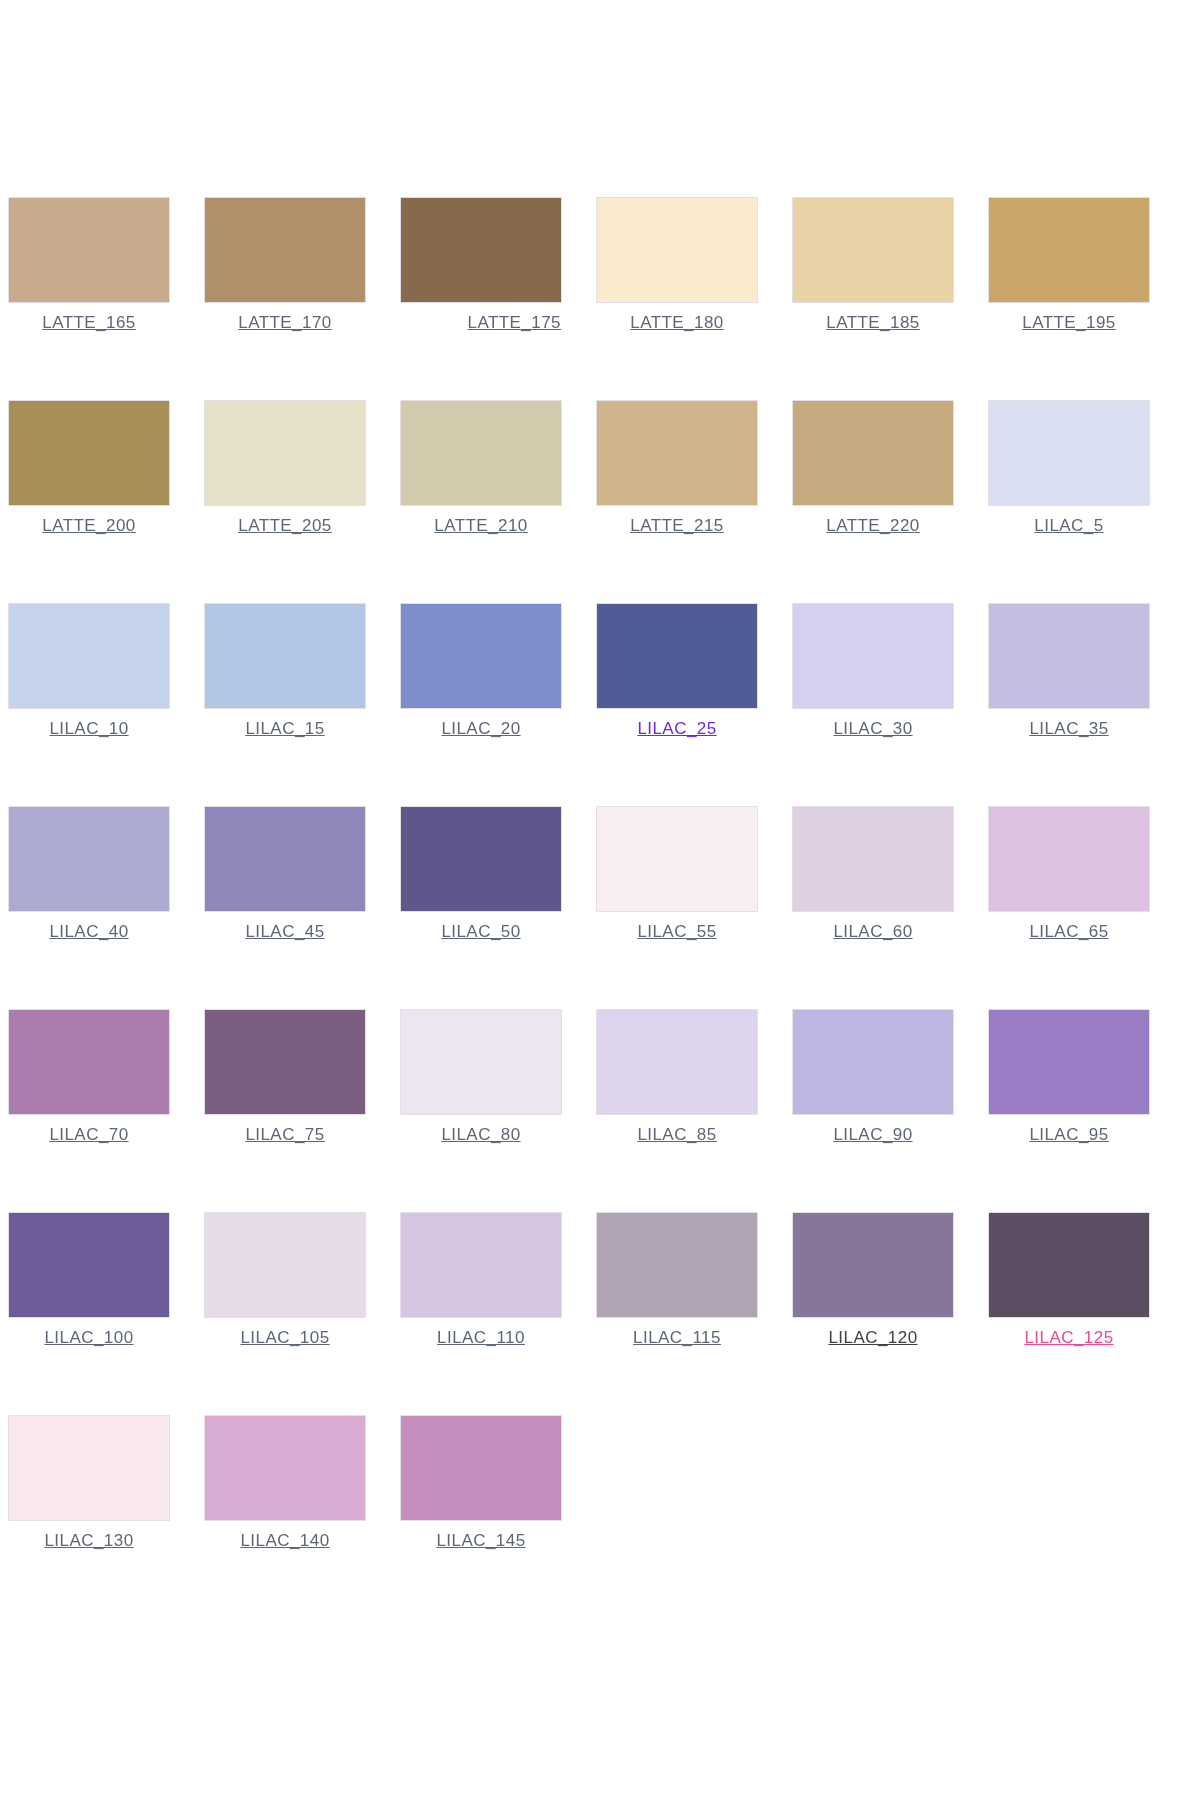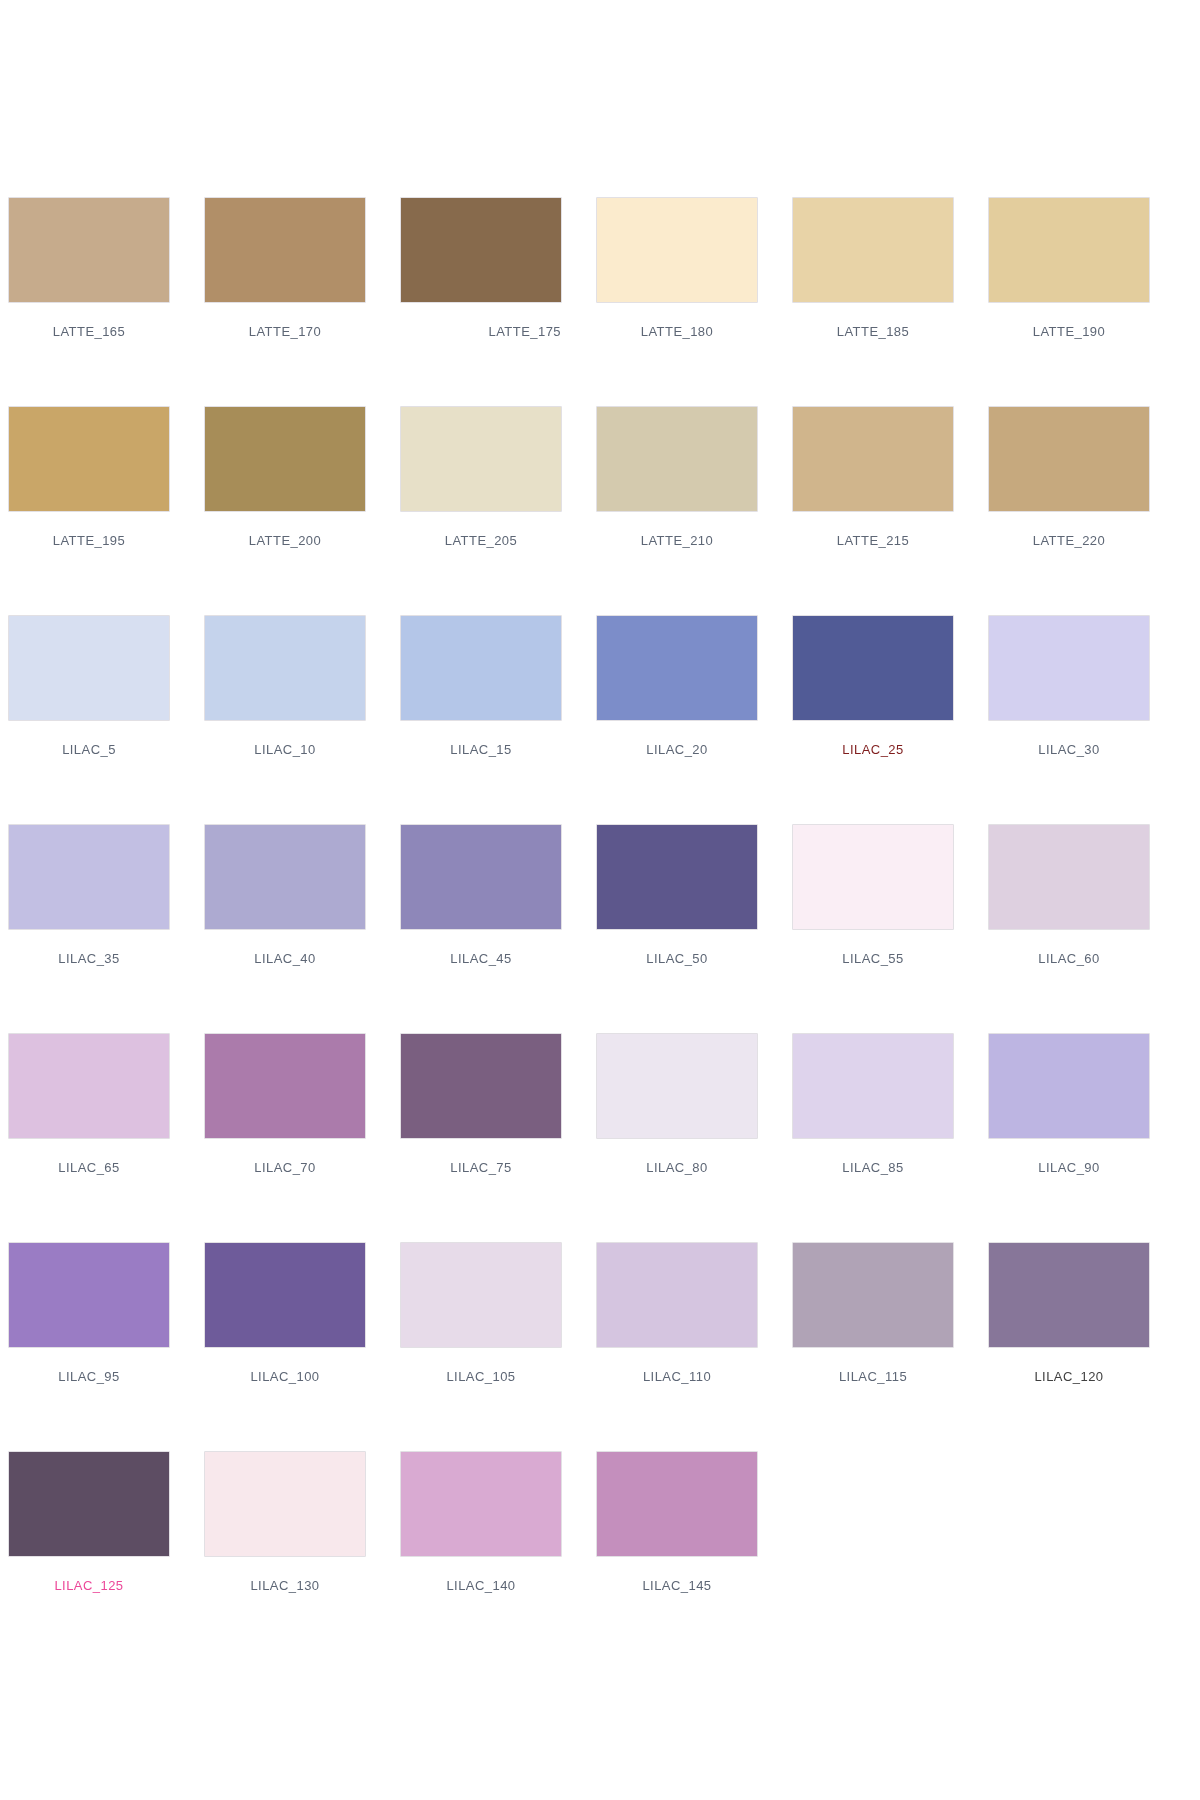--- a/index.html
+++ b/index.html
@@ -38,25 +38,26 @@
     width: 160px;
     height: 104px;
     display: block;
     box-shadow: 0 0 0 0.7px rgba(120,110,130,0.30);
   }
   .swatch-label {
     display: block;
     width: 160px;
     text-align: center;
     font-family: "Liberation Sans", sans-serif;
-    font-size: 13px;
+    font-size: 17px;
     letter-spacing: 0.45px;
     color: #5d6675;
-    margin-top: 22px;
+    margin-top: 11px;
     white-space: nowrap;
+    text-decoration: underline;
   }
 </style>
 </head>
 <body style="background: rgb(255, 255, 255);">
 
 <div id="palette-page" style="background: rgb(255, 255, 255);">
   <div id="swatch-grid">
       <div class="swatch-cell">
         <div class="swatch-chip" style="background-color: rgb(198, 171, 140);"></div>
         <span class="swatch-label" style="color: rgb(93, 102, 117);">LATTE_165</span>
@@ -71,24 +72,20 @@
       </div>
       <div class="swatch-cell">
         <div class="swatch-chip" style="background-color: rgb(251, 235, 205);"></div>
         <span class="swatch-label" style="color: rgb(93, 102, 117);">LATTE_180</span>
       </div>
       <div class="swatch-cell">
         <div class="swatch-chip" style="background-color: rgb(232, 211, 167);"></div>
         <span class="swatch-label" style="color: rgb(93, 102, 117);">LATTE_185</span>
       </div>
       <div class="swatch-cell">
-        <div class="swatch-chip" style="background-color: rgb(227, 205, 157);"></div>
-        <span class="swatch-label" style="color: rgb(93, 102, 117);">LATTE_190</span>
-      </div>
-      <div class="swatch-cell">
         <div class="swatch-chip" style="background-color: rgb(201, 166, 104);"></div>
         <span class="swatch-label" style="color: rgb(93, 102, 117);">LATTE_195</span>
       </div>
       <div class="swatch-cell">
         <div class="swatch-chip" style="background-color: rgb(167, 141, 88);"></div>
         <span class="swatch-label" style="color: rgb(93, 102, 117);">LATTE_200</span>
       </div>
       <div class="swatch-cell">
         <div class="swatch-chip" style="background-color: rgb(231, 224, 200);"></div>
         <span class="swatch-label" style="color: rgb(93, 102, 117);">LATTE_205</span>
@@ -116,21 +113,21 @@
       <div class="swatch-cell">
         <div class="swatch-chip" style="background-color: rgb(180, 198, 232);"></div>
         <span class="swatch-label" style="color: rgb(93, 102, 117);">LILAC_15</span>
       </div>
       <div class="swatch-cell">
         <div class="swatch-chip" style="background-color: rgb(124, 141, 201);"></div>
         <span class="swatch-label" style="color: rgb(93, 102, 117);">LILAC_20</span>
       </div>
       <div class="swatch-cell">
         <div class="swatch-chip" style="background-color: rgb(81, 91, 150);"></div>
-        <span class="swatch-label" style="color: #7f1d1d;">LILAC_25</span>
+        <span class="swatch-label" style="color: #6d28d9;">LILAC_25</span>
       </div>
       <div class="swatch-cell">
         <div class="swatch-chip" style="background-color: rgb(211, 208, 240);"></div>
         <span class="swatch-label" style="color: rgb(93, 102, 117);">LILAC_30</span>
       </div>
       <div class="swatch-cell">
         <div class="swatch-chip" style="background-color: rgb(194, 191, 227);"></div>
         <span class="swatch-label" style="color: rgb(93, 102, 117);">LILAC_35</span>
       </div>
       <div class="swatch-cell">

